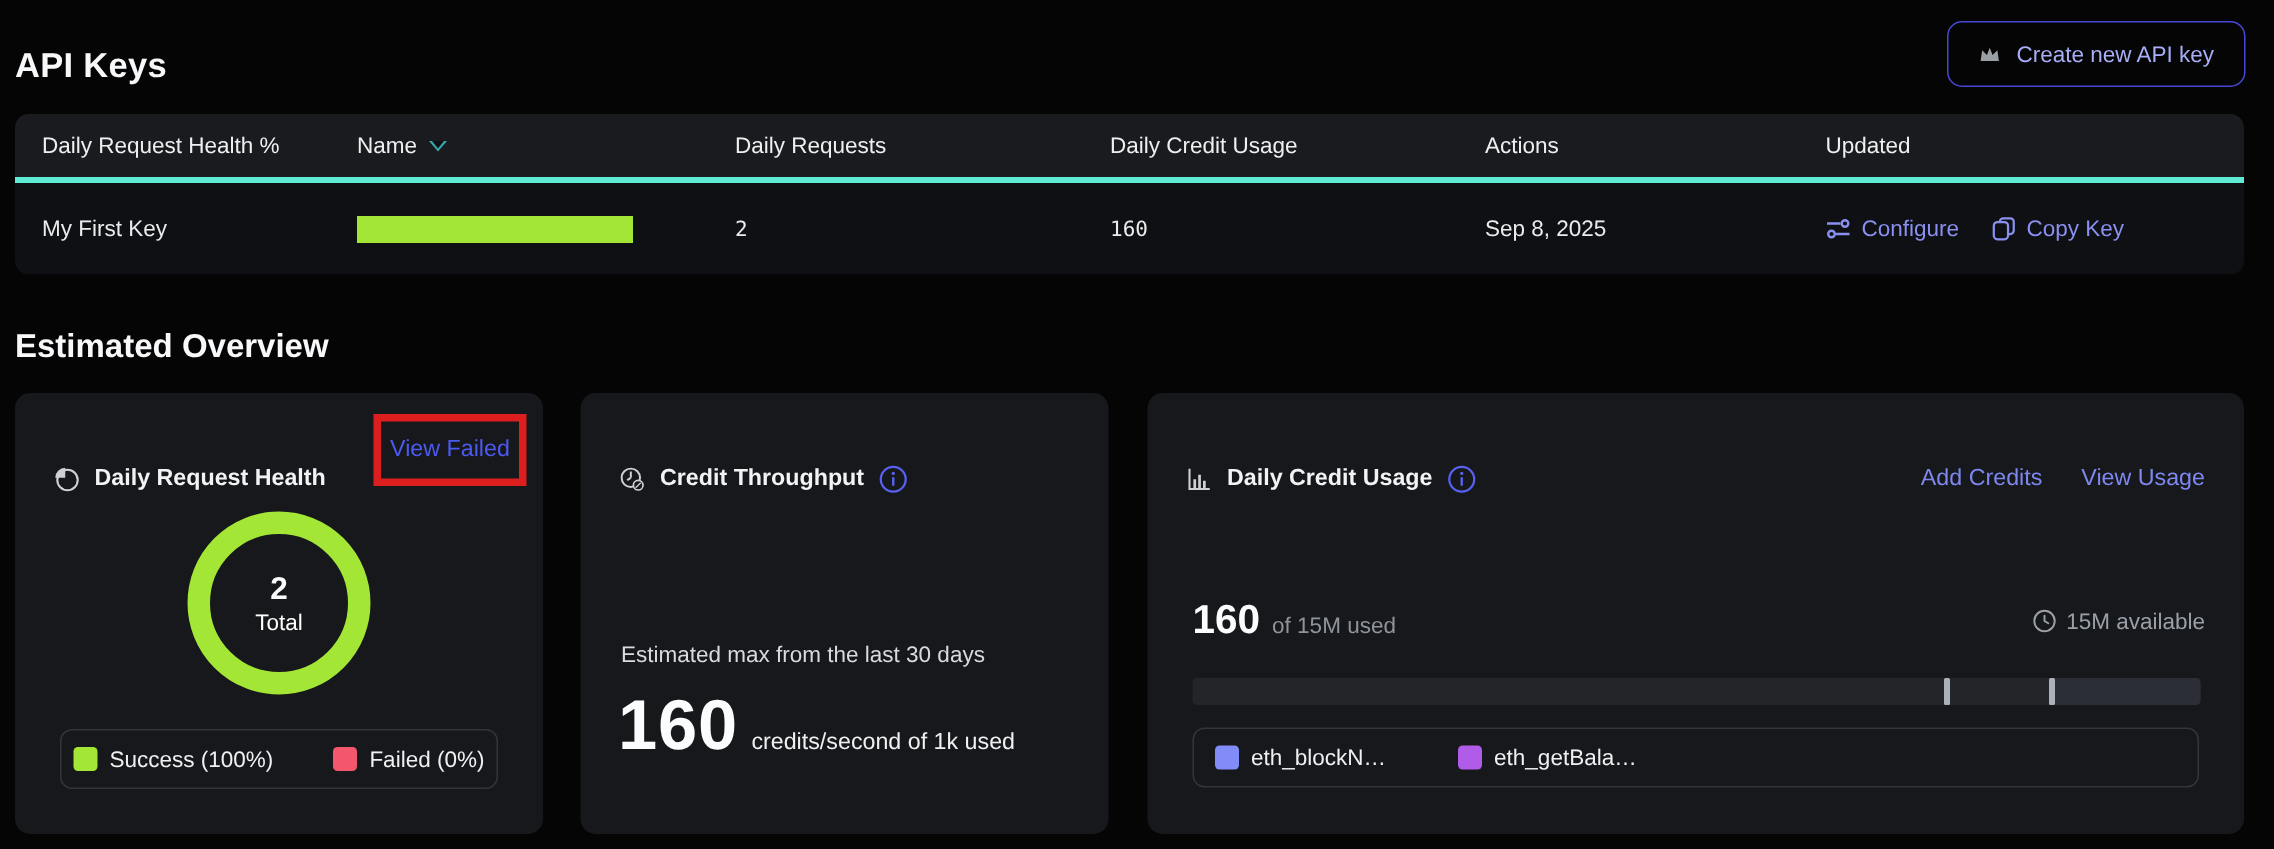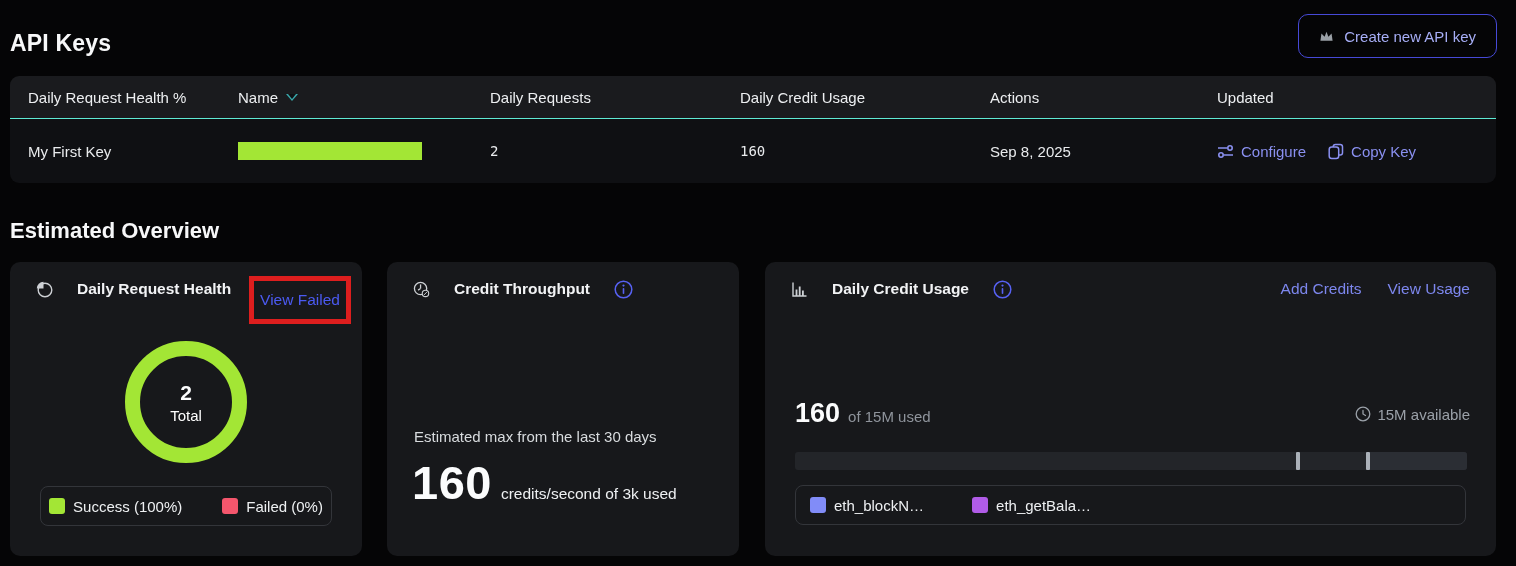--- a/index.html
+++ b/index.html
@@ -18,39 +18,39 @@
   
   .table { position:absolute; left:10px; top:76px; width:1486px; border-radius:9px; overflow:hidden; }
   .thead { display:grid; grid-template-columns:210px 252px 250px 250px 227px 1fr;
     background:#1a1b1e; height:42px; align-items:center; padding-left:18px; }
   .th { font-size:15px; font-weight:500; color:#edeff1; display:flex; align-items:center; gap:8px; }
   .sort-tri { width:0; height:0; border-left:6px solid transparent; border-right:6px solid transparent;
     border-top:7px solid #39a8ab; position:relative; }
   .sort-tri::after { content:""; position:absolute; left:-4px; top:-7px; width:0; height:0;
     border-left:4px solid transparent; border-right:4px solid transparent; border-top:5px solid #101114; }
   .trow { display:grid; grid-template-columns:210px 252px 250px 250px 227px 1fr;
-    background:#0f1013; height:65px; align-items:center; padding-left:18px; border-top:1px solid #5eead4; }
+    background:#0f1013; height:65px; align-items:center; padding-left:18px; border-top:4px solid #5eead4; }
   .td { font-size:15px; color:#e9ebed; }
   .td.mono { font-family:"DejaVu Sans Mono", monospace; font-size:14px; }
   .health-track { width:184px; height:18px; }
   .health-fill { height:18px; background:#a3e635; }
   .action-links { display:flex; align-items:center; gap:22px; }
   .alink { display:flex; align-items:center; gap:7px; color:#8a90f0; font-size:15px; cursor:pointer; text-decoration:none; }
   .alink svg { display:block; }
 
   
   .section-title { position:absolute; left:10px; top:218px; font-size:22px; font-weight:bold; color:#f7f8f9; }
 
   
   .card { position:absolute; top:262px; height:294px; background:#17181b; border-radius:10px; }
   .card1 { left:10px;  width:352px; }
   .card2 { left:387px; width:352px; }
   .card3 { left:765px; width:731px; }
-  .card-head { position:absolute; top:12px; left:26px; right:26px; height:30px;
-    display:flex; align-items:center; gap:24px; }
+  .card-head { position:absolute; top:42px; left:26px; right:26px; height:30px;
+    display:flex; align-items:center; gap:10px; }
   .card-title { font-size:15.5px; font-weight:bold; color:#f2f3f5; }
   .head-icon { width:17px; height:17px; flex:0 0 auto; }
   .info-icon { width:19px; height:19px; flex:0 0 auto; cursor:pointer; }
 
   .view-stats-wrap { position:absolute; left:239px; top:14px; width:102px; height:48px;
     border:5px solid #dd1e1e; display:flex; align-items:center; justify-content:center; }
   .view-stats { color:#4b5af1; font-size:15.5px; cursor:pointer; text-decoration:none; }
 
   
   .donut { position:absolute; left:115px; top:79px; width:122px; height:122px; border-radius:50%;
@@ -179,21 +179,21 @@
       <span class="card-title">Credit Throughput</span>
       <svg class="info-icon" viewBox="0 0 19 19">
         <circle cx="9.5" cy="9.5" r="8.3" fill="none" stroke="#5761f2" stroke-width="1.5"></circle>
         <circle cx="9.5" cy="5.6" r="1.1" fill="#5761f2"></circle>
         <rect x="8.7" y="8" width="1.6" height="6" rx="0.8" fill="#5761f2"></rect>
       </svg>
     </div>
     <div class="throughput-sub">Estimated max from the last 30 days</div>
     <div class="throughput-row">
       <span class="throughput-value">160</span>
-      <span class="throughput-unit">credits/second of 3k used</span>
+      <span class="throughput-unit">credits/second of 1k used</span>
     </div>
   </div>
 
   <div class="card card3">
     <div class="card-head">
       <svg class="head-icon" viewBox="0 0 17 17">
         <path d="M2 1.5 V15 H15.5" fill="none" stroke="#cdd0d4" stroke-width="1.4"></path>
         <rect x="4.6" y="8.5" width="1.8" height="6.5" fill="#cdd0d4"></rect>
         <rect x="7.8" y="5.5" width="1.8" height="9.5" fill="#cdd0d4"></rect>
         <rect x="11" y="9.5" width="1.8" height="5.5" fill="#cdd0d4"></rect>

